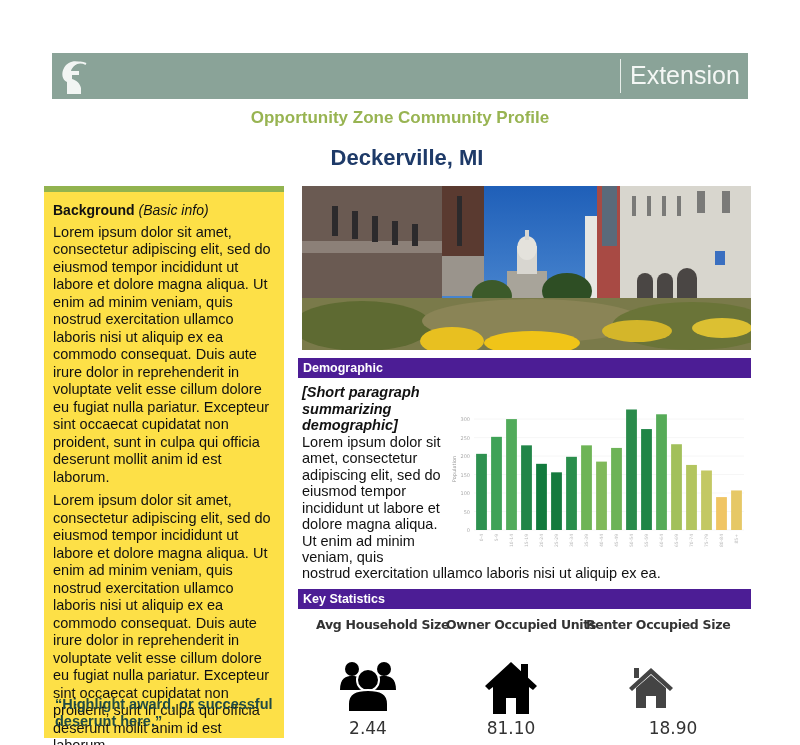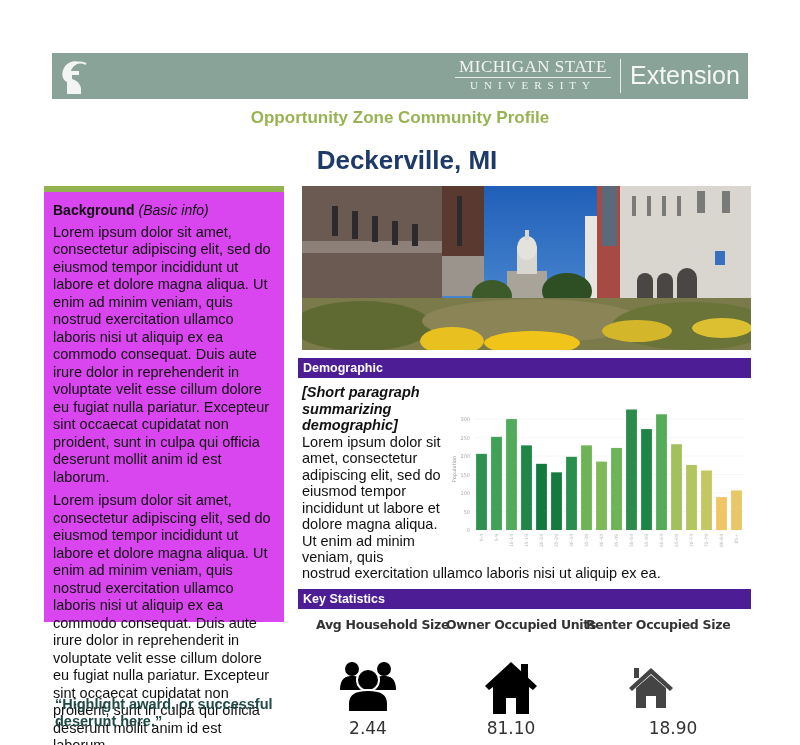--- a/index.html
+++ b/index.html
@@ -20,26 +20,26 @@
     .msu-line2 { font-size: 11px; letter-spacing: 6px; line-height: 15px; }
     .banner-divider { position: absolute; left: 568px; top: 6px; width: 1px; height: 34px; background: #e8eeea; }
     .extension { position: absolute; left: 578px; top: 8px; font-size: 25px; color: #f4f7f5; }
 
     .subtitle {
       position: absolute; top: 108px; left: 0; width: 800px; text-align: center;
       color: #98b452; font-weight: bold; font-size: 17px;
     }
     .city {
       position: absolute; top: 145px; left: 0; width: 800px; text-align: center;
-      color: #1e3a68; font-weight: bold; font-size: 26px; padding-left: 14px;
+      color: #1e3a68; font-weight: bold; font-size: 22px; padding-left: 14px;
     }
 
     .bg-panel {
-      position: absolute; left: 44px; top: 186px; width: 240px; height: 436px;
-      background: #d946ef; border-top: 6px solid #92b34f; padding: 10px 8px 0 9px;
+      position: absolute; left: 44px; top: 186px; width: 240px; height: 552px;
+      background: #fde047; border-top: 6px solid #92b34f; padding: 10px 8px 0 9px;
       font-size: 14.5px; line-height: 17.5px; color: #111;
     }
     .bg-title { font-weight: bold; font-size: 14px; margin-bottom: 4px; }
     .bg-title i { font-weight: normal; }
     .bg-para { margin-bottom: 6px; }
 
     .highlight {
       position: absolute; left: 55px; top: 696px; width: 240px;
       color: #1f4a45; font-weight: bold; font-size: 14.5px; line-height: 17px;
     }
@@ -80,24 +80,20 @@
     }
   </style>
 </head>
 <body>
 
 <div class="banner">
   <svg class="spartan" viewBox="0 0 32 38">
     <path d="M9 36 L9 24 C4 22 3 15 6 10 C9 4 16 2 22 4 C18 6 14 9 13 13 L21 13 L21 17 L14 17 L14 21 C18 22 22 25 23 30 L23 36 Z" fill="#f2f5f3"></path>
     <path d="M12 10 C15 5 22 3 28 6" stroke="#f2f5f3" stroke-width="2" fill="none"></path>
   </svg>
-  <div class="msu-wordmark">
-    <div class="msu-line1">MICHIGAN STATE</div>
-    <div class="msu-line2">UNIVERSITY</div>
-  </div>
   <div class="banner-divider"></div>
   <div class="extension">Extension</div>
 </div>
 
 <div class="subtitle">Opportunity Zone Community Profile</div>
 <div class="city">Deckerville, MI</div>
 
 <div class="bg-panel">
   <div class="bg-title">
     <span>Background</span>

